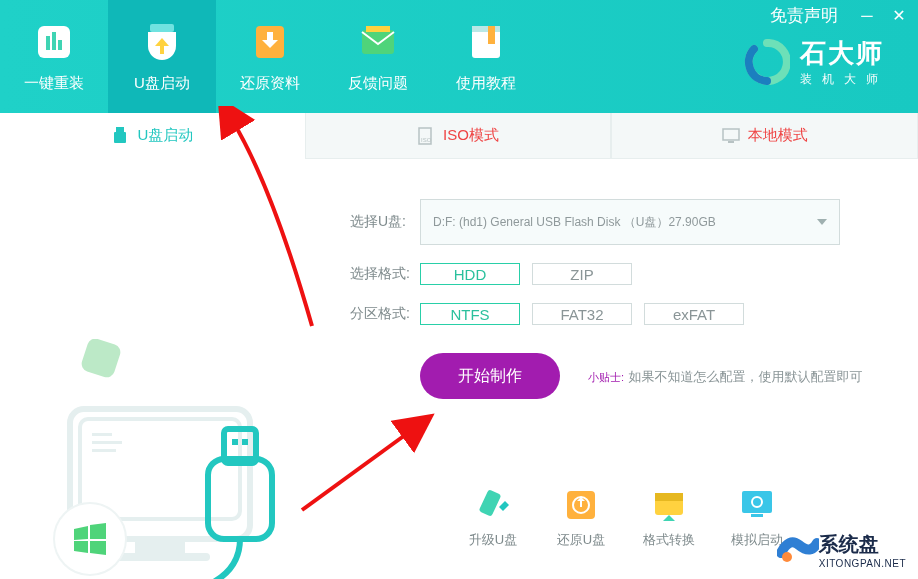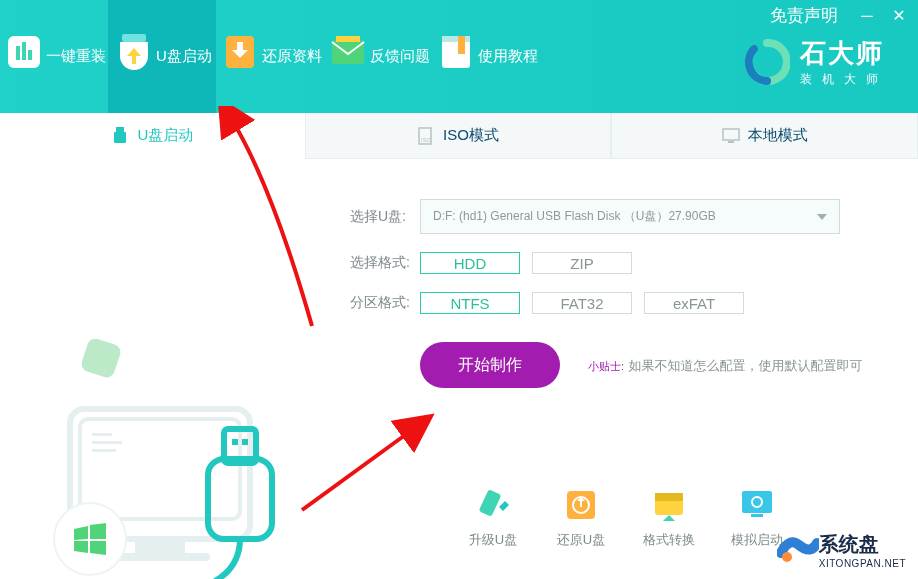--- a/index.html
+++ b/index.html
@@ -1,45 +1,45 @@
 <!DOCTYPE html>
 <html><head>
 <meta charset="utf-8">
 <style>
 * { margin: 0; padding: 0; box-sizing: border-box; font-family: "Microsoft YaHei", Arial, sans-serif; }
 body { width: 918px; height: 579px; background: #fff; position: relative; overflow: hidden; }
 
 .topbar { height: 113px; background: linear-gradient(90deg, #1fd1c8 0%, #18c9c2 100%); display: flex; align-items: center; position: relative; }
-.nav-item { width: 108px; height: 113px; display: flex; flex-direction: row; align-items: center; justify-content: center; cursor: pointer; }
+.nav-item { width: 108px; height: 113px; display: flex; flex-direction: column; align-items: center; justify-content: center; cursor: pointer; }
 .nav-item.active { background: #0fb8b8; }
 .nav-icon { width: 44px; height: 44px; display: flex; align-items: center; justify-content: center; margin-bottom: 10px; }
 .nav-label { color: #fff; font-size: 15px; }
 
 .brand { position: absolute; right: 30px; top: 36px; display: flex; align-items: center; }
 .brand-logo { width: 46px; height: 46px; border-radius: 50%; margin-right: 10px; display:flex; align-items:center; justify-content:center; }
 .brand-text { color: #fff; }
 .brand-title { font-size: 26px; font-weight: bold; letter-spacing: 2px; }
 .brand-sub { font-size: 12px; letter-spacing: 10px; opacity: .95; }
 
 .winbar { position: absolute; top: 4px; right: 10px; display: flex; align-items: center; gap: 14px; }
 .disclaimer { color: #fff; font-size: 17px; margin-right: 6px; }
 .win-btn { width: 18px; height: 18px; color: #fff; display: flex; align-items: center; justify-content: center; cursor: pointer; font-size: 16px; }
 
 .subtabs { height: 46px; display: flex; }
 .subtab { flex: 1; display: flex; align-items: center; justify-content: center; gap: 8px; font-size: 15px; cursor: pointer; }
 .subtab .st-icon { width: 18px; height: 18px; display: inline-flex; }
 .subtab.sel { color: #22c7c0; background: #fff; border-bottom: 2px solid #fff; }
-.subtab.unsel { color: #0c4a6e; background: #f4f8f8; border: 1px solid #e7eeee; border-top: none; }
+.subtab.unsel { color: #ef4444; background: #f4f8f8; border: 1px solid #e7eeee; border-top: none; }
 .subtab.unsel:first-of-type { border-left:none; }
 .subtab + .subtab { border-left: 1px solid #e7eeee; }
 
 .content { position: relative; padding: 40px 30px 0 30px; height: calc(579px - 113px - 46px); }
 .form-row { display: flex; align-items: center; margin-bottom: 18px; }
 .form-label { width: 70px; color: #7e8a8c; font-size: 14px; text-align: left; margin-right: 0; margin-left: 320px; }
-.select-box { position: relative; width: 420px; height: 35px; border: 1px solid #d2dcdc; background: #f6fbfb; display: flex; align-items: center; padding: 0 12px; color: #8f999b; font-size: 12px; font-family: "SimSun", monospace; }
+.select-box { position: relative; width: 420px; height: 46px; border: 1px solid #d2dcdc; background: #f6fbfb; display: flex; align-items: center; padding: 0 12px; color: #8f999b; font-size: 12px; font-family: "SimSun", monospace; }
 .select-caret { position: absolute; right: 12px; top: 50%; transform: translateY(-50%); width: 0; height: 0; border-left: 5px solid transparent; border-right: 5px solid transparent; border-top: 6px solid #9fb0b0; }
 .opt-group { display: flex; gap: 12px; }
 .opt-btn { width: 100px; height: 22px; border: 1px solid #d2dcdc; display: flex; align-items: center; justify-content: center; font-size: 15px; color: #8a9597; cursor: pointer; background:#fff; }
 .opt-btn.sel { border-color: #29cfa8; color: #2ac09d; }
 
 .start-row { margin-left: 390px; margin-top: 28px; display: flex; align-items: center; gap: 28px; }
 .start-btn { width: 140px; height: 46px; background: #a21caf; color: #fff; border-radius: 23px; display: flex; align-items: center; justify-content: center; font-size: 16px; cursor: pointer; }
 .tip-label { color: #a21caf; font-size: 11px; }
 .tip-text { color: #8a9597; font-size: 13px; }
 

